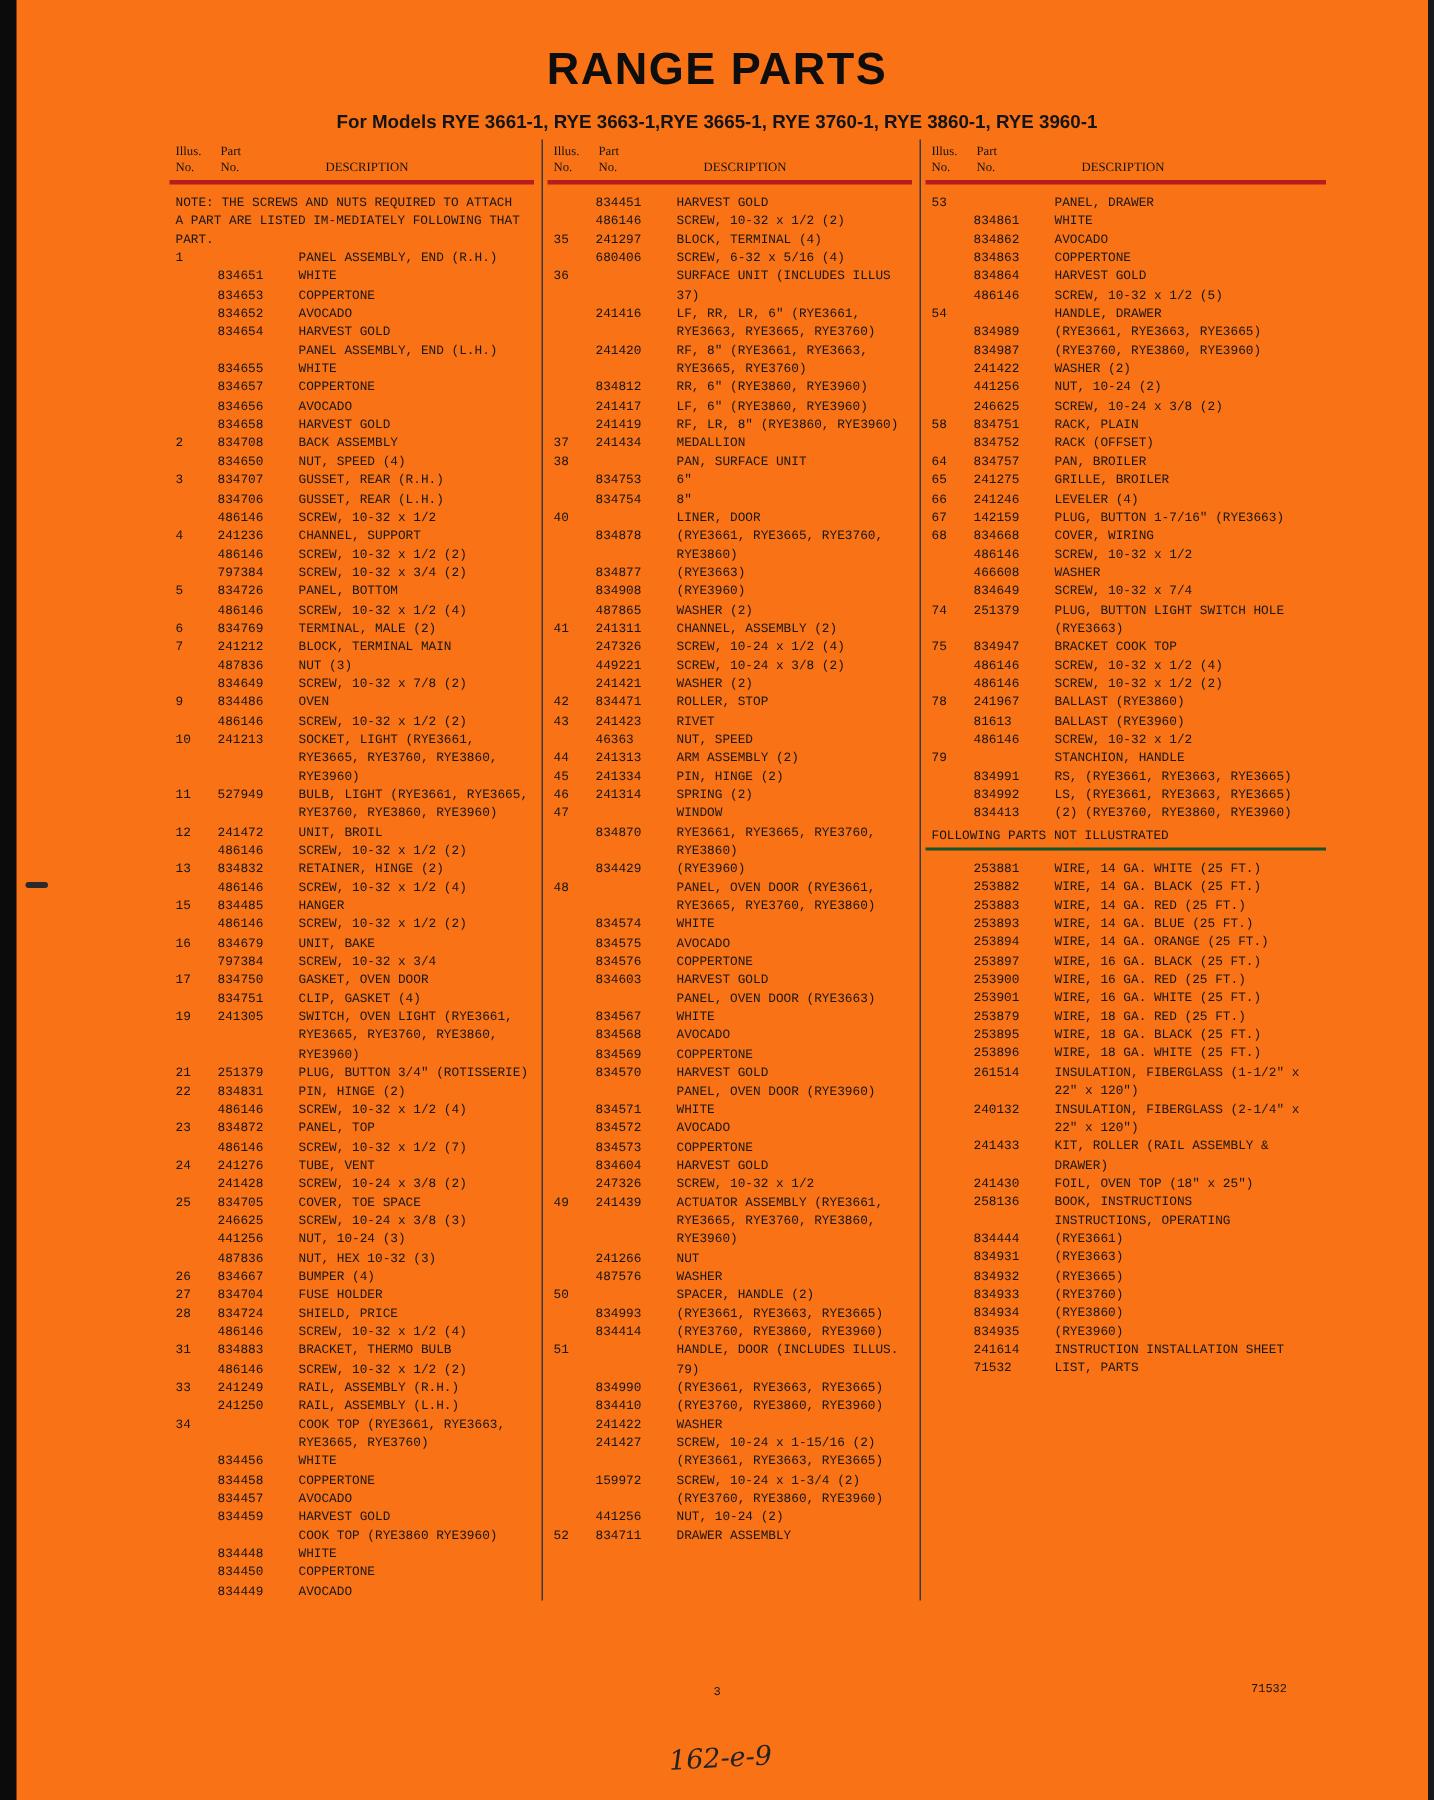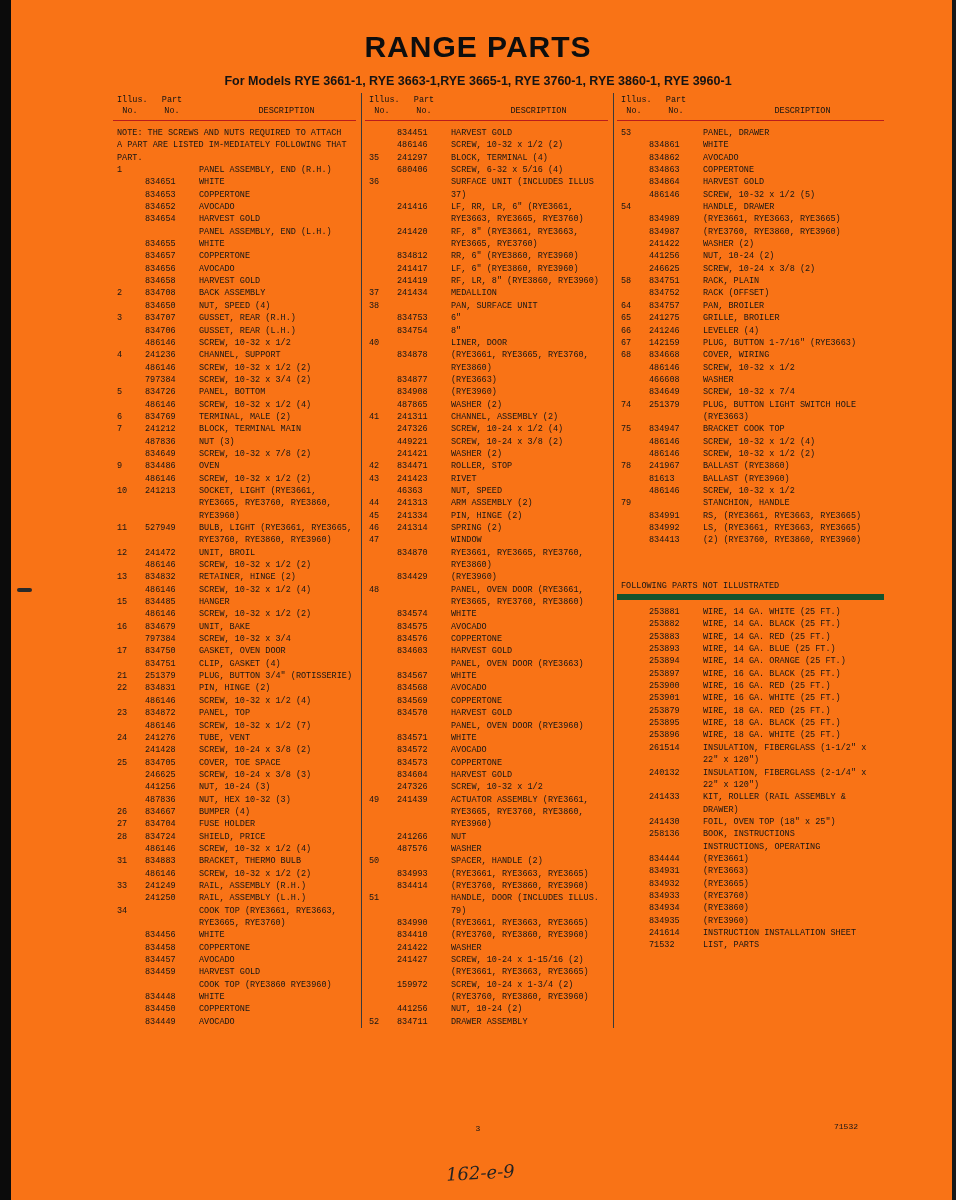--- a/index.html
+++ b/index.html
@@ -15,30 +15,30 @@
            font-family:"Liberation Sans", sans-serif; font-weight:bold; font-size:30px; letter-spacing:1px; color:#0e0e0e; }
   .subtitle { position:absolute; top:74px; left:0; right:0; text-align:center;
               font-family:"Liberation Sans", sans-serif; font-weight:bold; font-size:12.5px; color:#141414; }
 
   .columns { position:absolute; top:93px; left:113px; display:flex; align-items:stretch; }
   .col { width:248px; padding-right:5px; }
   .col + .col { border-left:1px solid #3a3a3a; padding-left:3px; }
   .col.c2 { width:252px; }
   .col.c3 { width:276px; }
 
-  .col-head { font-family:Liberation Mono, monospace; font-size:8.5px; color:#141414;
-              border-bottom:1px solid #b91c1c; padding-bottom:3px; margin-bottom:6px; padding-top:2px;text-align:center; }
+  .col-head { font-family:Liberation Serif, serif; font-size:8.5px; color:#141414;
+              border-bottom:3px solid #b91c1c; padding-bottom:3px; margin-bottom:6px; padding-top:2px; }
   .h-r1, .h-r2 { display:grid; grid-template-columns:26px 50px 1fr; column-gap:4px; padding-left:4px; line-height:11px; }
   .h-desc { padding-left:16px; }
 
   .row { display:grid; grid-template-columns:24px 50px 1fr; column-gap:4px; padding-left:4px;
          line-height:12.35px; font-size:8.5px; }
   .c-i, .c-p { white-space:nowrap; }
   .row.note { display:block; max-width:234px; }
-  .row.section { display:block; margin-top:33px; margin-bottom:6px; border-bottom:6px solid #14532d;
+  .row.section { display:block; margin-top:2px; margin-bottom:6px; border-bottom:2px solid #14532d;
                  padding-bottom:2px; }
 
   .footer-note { position:absolute; top:1101px; left:0; right:0; text-align:center;
                  font-family:"Liberation Sans", sans-serif; font-weight:bold; font-size:9.5px; letter-spacing:2.5px; color:#141414; }
   .page-num { position:absolute; top:1124px; left:0; right:0; text-align:center; font-size:8px; }
   .doc-num  { position:absolute; top:1122px; left:834px; font-size:8px; }
   .handwritten { position:absolute; top:1162px; left:446px; font-family:"DejaVu Serif", serif;
                  font-style:italic; font-size:18px; transform:rotate(-3deg); color:#232323; }
 </style>
 </head>
@@ -252,20 +252,25 @@
             <span class="c-i">17</span>
             <span class="c-p">834750</span>
             <span class="c-d">GASKET, OVEN DOOR</span>
           </div>
           <div class="row">
             <span class="c-i"></span>
             <span class="c-p">834751</span>
             <span class="c-d">CLIP, GASKET (4)</span>
           </div>
           <div class="row">
+            <span class="c-i">19</span>
+            <span class="c-p">241305</span>
+            <span class="c-d">SWITCH, OVEN LIGHT (RYE3661, RYE3665, RYE3760, RYE3860, RYE3960)</span>
+          </div>
+          <div class="row">
             <span class="c-i">21</span>
             <span class="c-p">251379</span>
             <span class="c-d">PLUG, BUTTON 3/4" (ROTISSERIE)</span>
           </div>
           <div class="row">
             <span class="c-i">22</span>
             <span class="c-p">834831</span>
             <span class="c-d">PIN, HINGE (2)</span>
           </div>
           <div class="row">

